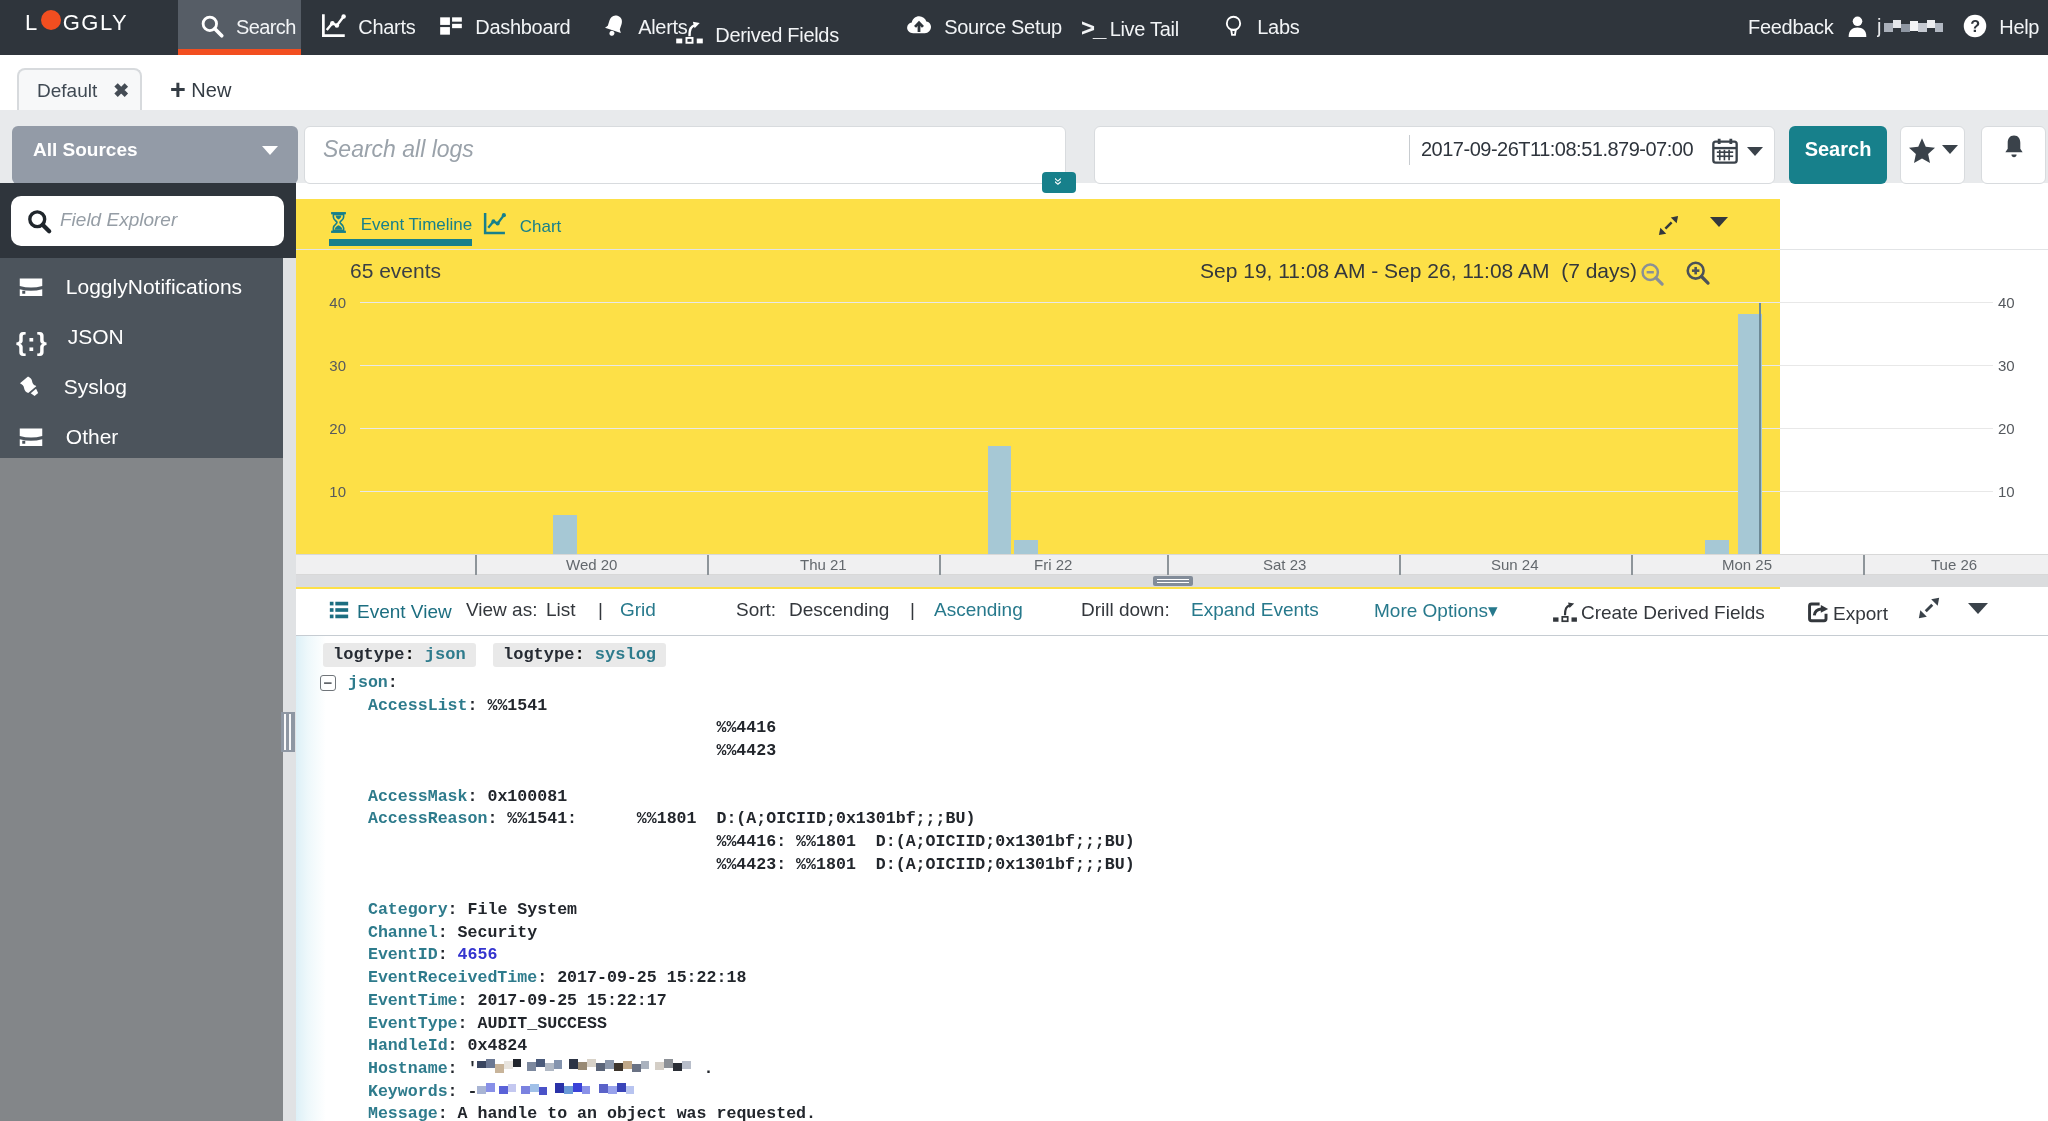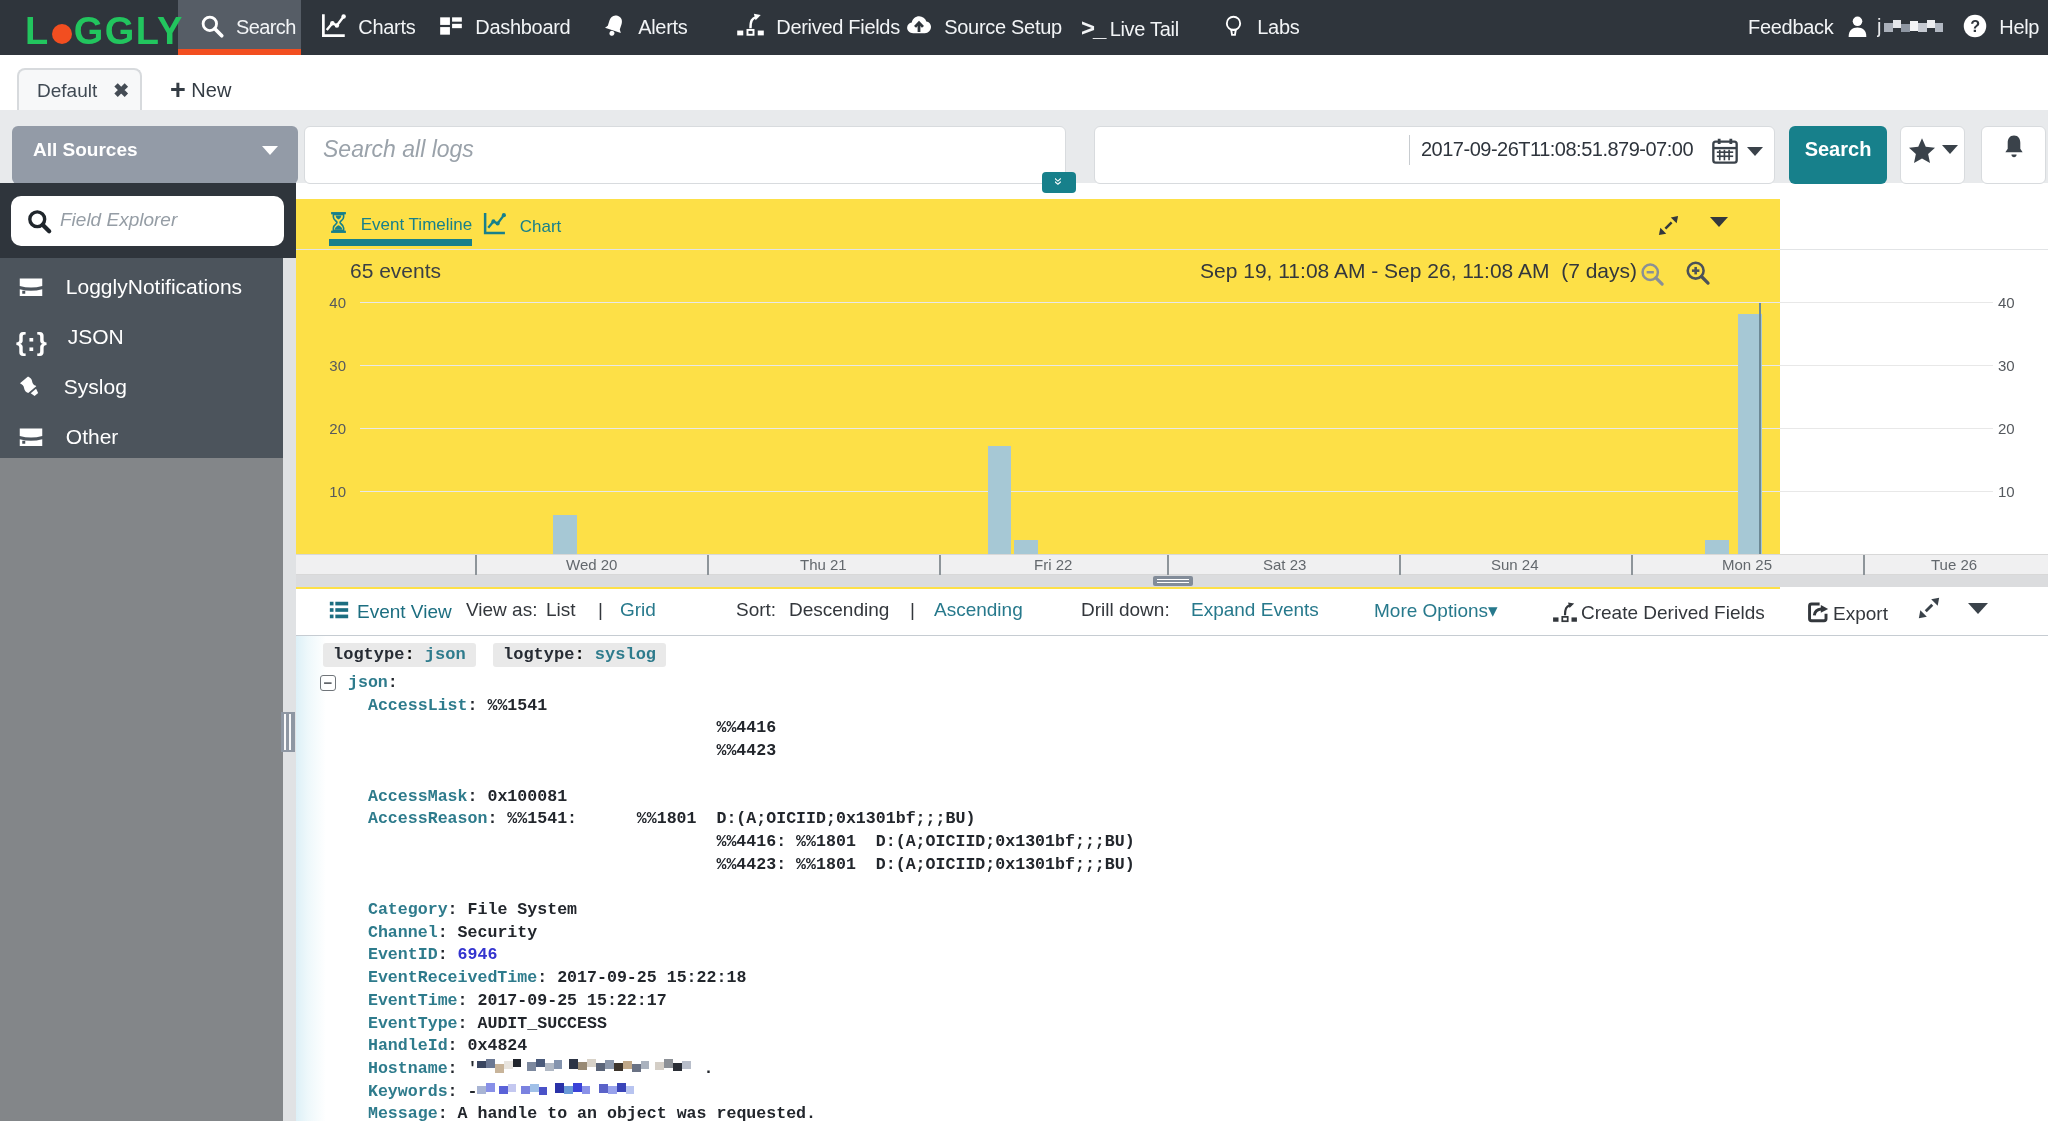--- a/index.html
+++ b/index.html
@@ -1,20 +1,20 @@
 <!DOCTYPE html>
 <html><head>
 <meta charset="utf-8">
 <style>
 * { margin:0; padding:0; box-sizing:border-box; }
 html,body { width:2048px; height:1121px; overflow:hidden; background:#fff;
   font-family:"Liberation Sans", sans-serif; }
 
 #nav { position:absolute; left:0; top:0; width:2048px; height:55px; background:#2f353c; color:#fff; }
-#logo { position:absolute; left:25px; top:10px; font-weight:bold; font-size:38px; letter-spacing:1.5px; color:#22c55e; }
+#logo { position:absolute; left:25px; top:10px; font-weight:normal; font-size:22px; letter-spacing:1.5px; color:#ffffff; }
 #logo .disc { display:inline-block; width:20px; height:20px; background:#f24e20; border-radius:50%; margin:0 2px; }
 .navitem { position:absolute; top:0; height:55px; line-height:55px; color:#f2f4f6; font-size:20px; letter-spacing:-0.3px; white-space:nowrap; }
 .navitem svg { vertical-align:-5px; margin-right:6px; }
 #searchtab { position:absolute; left:178px; top:0; width:123px; height:55px; background:#565d66; }
 #searchtab .bar { position:absolute; left:0; bottom:0; width:100%; height:6px; background:#f24e20; }
 
 #tabrow { position:absolute; left:0; top:55px; width:2048px; height:62px; background:#fff; }
 #dtab { position:absolute; left:17px; top:13px; width:125px; height:44px; background:#f7f8f9; border:2px solid #d7dadd; border-bottom:none; border-radius:8px 8px 0 0; font-size:19px; color:#3f4953; line-height:42px; padding-left:18px; }
 #dtab .x { margin-left:16px; color:#444c55; font-weight:bold; font-size:19px; }
 #newtab { position:absolute; left:170px; top:13px; font-size:20px; color:#343c44; line-height:44px; }
@@ -105,21 +105,21 @@
         <rect x="2" y="13" width="9" height="7" fill="#fff"></rect>
         <rect x="13" y="4" width="9" height="4" fill="#fff"></rect>
         <rect x="13" y="10" width="9" height="4" fill="#fff"></rect>
       </svg> Dashboard</div>
   <div class="navitem" style="left:601px;"><svg width="27" height="27" viewBox="0 0 24 24">
         <g transform="rotate(18 12 12)">
           <path d="M12 3 C8 3 6.4 6 6.4 9 L6.4 14 L4.6 16.5 L19.4 16.5 L17.6 14 L17.6 9 C17.6 6 16 3 12 3 Z" fill="#fff"></path>
           <circle cx="12" cy="19.3" r="2.2" fill="#fff"></circle>
         </g>
       </svg> Alerts</div>
-  <div class="navitem" style="left:736px;"><svg width="29" height="29" viewBox="0 0 24 24">
+  <div class="navitem" style="left:675px;margin-top:8px;"><svg width="29" height="29" viewBox="0 0 24 24">
         <rect x="1" y="17" width="5" height="4" fill="#fff"></rect>
         <rect x="9.5" y="16.5" width="5" height="4" fill="none" stroke="#fff" stroke-width="1.6"></rect>
         <rect x="18" y="17" width="5" height="4" fill="#fff"></rect>
         <path d="M12 15 C12 9 13 7 17 5.6" fill="none" stroke="#fff" stroke-width="2"></path>
         <path d="M14.8 3.2 L20.5 4.2 L16.2 8.4 Z" fill="#fff"></path>
       </svg> Derived Fields</div>
   <div class="navitem" style="left:905px;"><svg width="28" height="28" viewBox="0 0 24 24">
         <path d="M7 19 C4 19 1.8 17 1.8 14.4 C1.8 12 3.6 10.2 5.8 9.9 C6.3 6.6 9 4.4 12.2 4.4 C15 4.4 17.4 6.2 18.3 8.9 C20.6 9.2 22.3 11.1 22.3 13.5 C22.3 16.5 20 19 17 19 Z" fill="#fff"></path>
         <path d="M12 18 L12 11" stroke="#2f353c" stroke-width="2.4"></path>
         <path d="M8.6 13.6 L12 10 L15.4 13.6" fill="none" stroke="#2f353c" stroke-width="2.4"></path>
@@ -350,21 +350,21 @@
                                      %%4416
                                      %%4423
 
   <span class="k">AccessMask</span>: 0x100081
   <span class="k">AccessReason</span>: %%1541:      %%1801  D:(A;OICIID;0x1301bf;;;BU)
                                      %%4416: %%1801  D:(A;OICIID;0x1301bf;;;BU)
                                      %%4423: %%1801  D:(A;OICIID;0x1301bf;;;BU)
 
   <span class="k">Category</span>: File System
   <span class="k">Channel</span>: Security
-  <span class="k">EventID</span>: <span class="b">6946</span>
+  <span class="k">EventID</span>: <span class="b">4656</span>
   <span class="k">EventReceivedTime</span>: 2017-09-25 15:22:18
   <span class="k">EventTime</span>: 2017-09-25 15:22:17
   <span class="k">EventType</span>: AUDIT_SUCCESS
   <span class="k">HandleId</span>: 0x4824
   <span class="k">Hostname</span>: '<svg width="226" height="16" viewBox="0 0 226 16" style="vertical-align:-2px;">
           <rect x="0" y="2" width="9" height="7" fill="#3a4660"></rect>
           <rect x="9" y="0" width="9" height="9" fill="#6b7893"></rect>
           <rect x="18" y="5" width="9" height="9" fill="#c8b49a"></rect>
           <rect x="27" y="2" width="9" height="8" fill="#e8e4de"></rect>
           <rect x="36" y="0" width="8" height="8" fill="#20242c"></rect>

